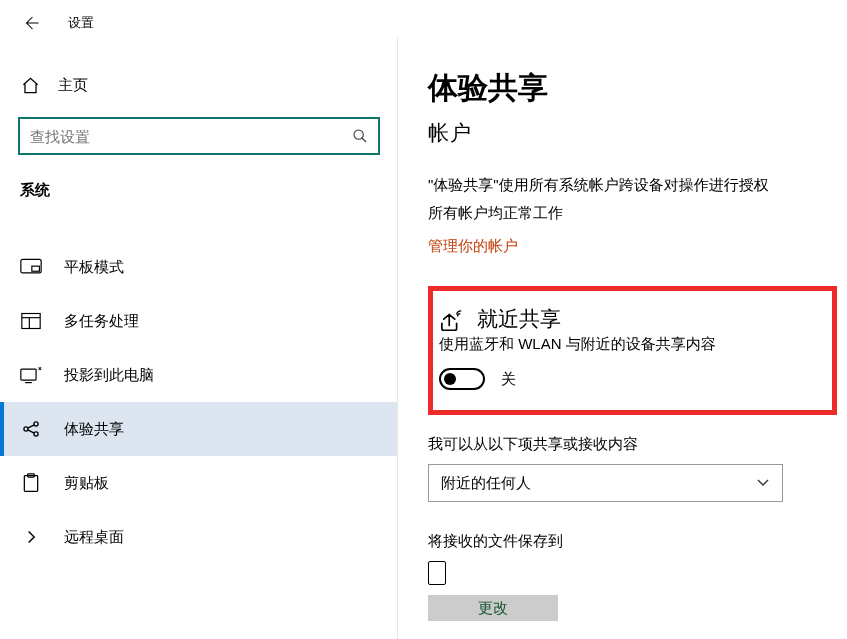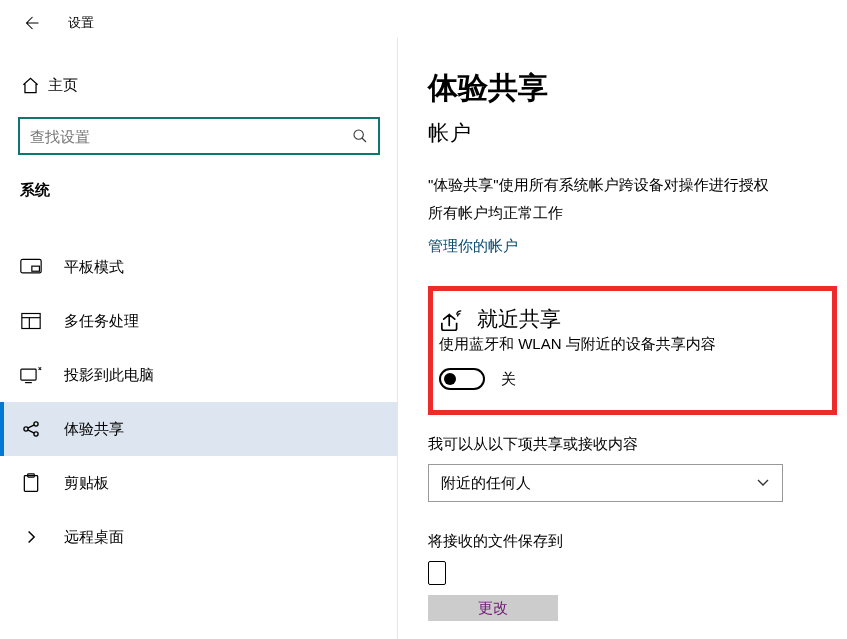--- a/index.html
+++ b/index.html
@@ -41,21 +41,21 @@
   position: absolute;
   right: 0;
   top: -8px;
   width: 1px;
   height: 200%;
   background: #e6e6e6;
 }
 .home-row {
   display: flex;
   align-items: center;
-  gap: 8px;
+  gap: 18px;
   padding: 10px 0 10px 2px;
   margin-top: 20px;
   cursor: pointer;
 }
 .home-row .icon-slot { width: 20px; display: flex; justify-content: center; }
 .home-row .label { font-size: 15px; }
 .search-box {
   margin-top: 12px;
   border: 2px solid #0f766e;
   height: 38px;
@@ -132,21 +132,21 @@
   font-weight: 400;
   margin-bottom: 26px;
   letter-spacing: 1px;
 }
 .para {
   font-size: 15px;
   line-height: 1.6;
   margin-bottom: 4px;
 }
 .link {
-  color: #0c4a6e;
+  color: #c2410c;
   font-size: 15px;
   cursor: pointer;
   display: inline-block;
   margin-top: 8px;
 }
 .highlight-box {
   border: 5px solid #ed2b2b;
   margin-top: 30px;
   padding: 14px 10px 20px 6px;
 }
@@ -215,21 +215,21 @@
 }
 .folder-icon-rect {
   width: 18px;
   height: 24px;
   border: 1.5px solid #000;
   border-radius: 2px;
 }
 .ghost-button {
   margin-top: 10px;
   background: #ccc;
-  color: #701a75;
+  color: #14532d;
   width: 130px;
   height: 26px;
   display: flex;
   align-items: center;
   justify-content: center;
   font-size: 15px;
 }
 svg { display:block; }
 </style>
 </head>

